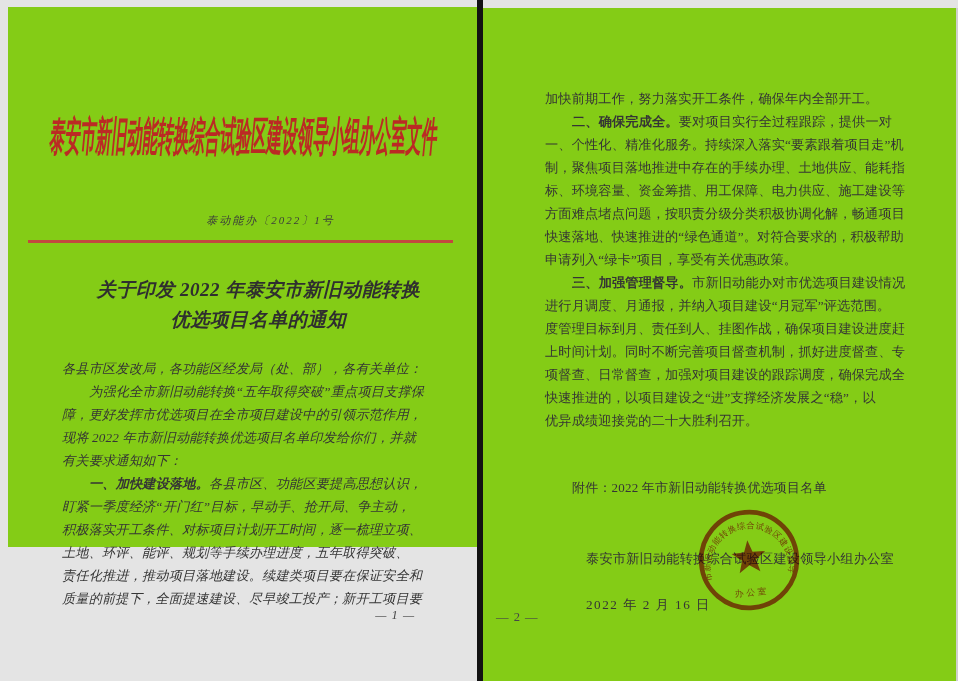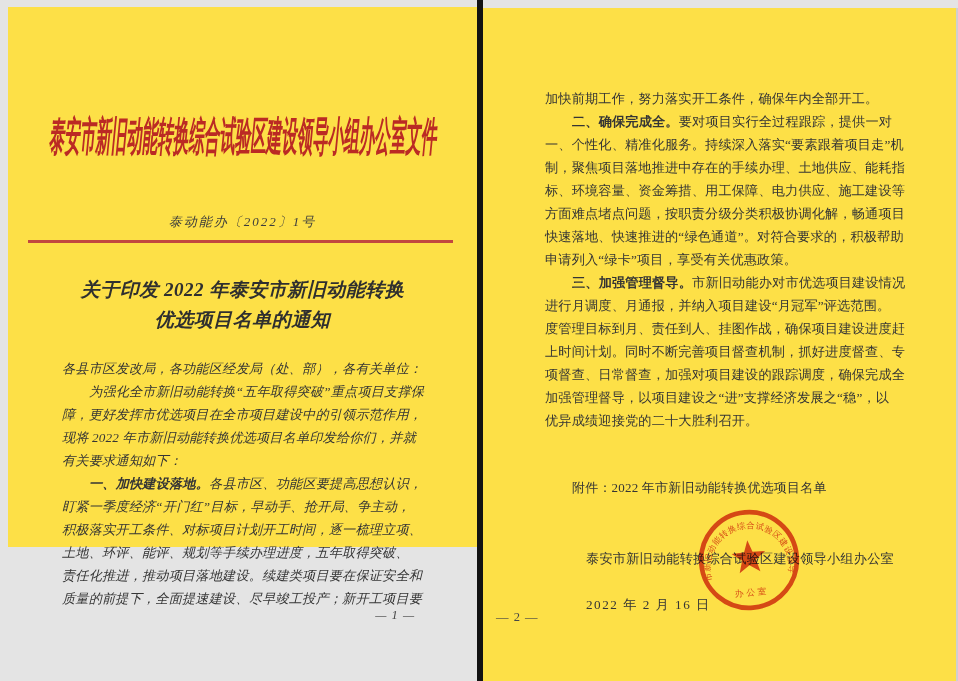--- a/index.html
+++ b/index.html
@@ -1,38 +1,38 @@
 <!DOCTYPE html>
 <html><head>
 <meta charset="utf-8">
 <style>
   html,body { margin:0; padding:0; background:#d8d8d8; }
   .canvas {
     position:relative; width:958px; height:681px; overflow:hidden;
     background:#e4e4e4;
     font-family:"Liberation Serif","DejaVu Serif",serif;
   }
-  .page { position:absolute; background:#fde047; }
+  .page { position:absolute; background:#84cc16; }
   .page1 { left:8px; top:7px; width:469px; height:540px;font-style:italic; }
   .scan-divider { position:absolute; left:477px; top:0; width:6px; height:681px; background:#121212; }
   .page2 { left:483px; top:8px; width:473px; height:673px; border-right:2px solid #cfcfcf; }
 
   .letterhead {
     position:absolute; top:104px; left:8px; right:8px;
     text-align:center; font-weight:bold; font-size:15.5px;
     white-space:nowrap; letter-spacing:0px;
     transform:scaleY(2.6); transform-origin:center top;
   }
   .docnum {
     position:absolute; top:206px; left:0; width:100%;
-    text-align:center; font-size:13px; letter-spacing:2px; color:#3c3c3c;
+    text-align:center; font-size:11px; letter-spacing:2px; color:#3c3c3c;padding-left:28px;
   }
   .redrule { position:absolute; top:233px; left:20px; right:24px; height:3px; }
   .doctitle {
-    position:absolute; top:268px; left:0; width:100%;
+    position:absolute; top:268px; left:16px; width:100%;
     text-align:center; font-size:19px; font-weight:bold; color:#2f2f2f;
     line-height:30px; letter-spacing:0.5px;
   }
   .body1 { position:absolute; top:350px; left:54px; width:360px; }
   .body2 { position:absolute; top:79px;  left:62px; width:356px; }
   .bline {
     height:23px; line-height:23px; font-size:13.2px;
     letter-spacing:0.15px; color:#353535; white-space:nowrap;
   }
   .bline .bseg { font-weight:bold; }
@@ -91,21 +91,21 @@
         <div class="bline"><span>制，聚焦项目落地推进中存在的手续办理、土地供应、能耗指</span></div>
         <div class="bline"><span>标、环境容量、资金筹措、用工保障、电力供应、施工建设等</span></div>
         <div class="bline"><span>方面难点堵点问题，按职责分级分类积极协调化解，畅通项目</span></div>
         <div class="bline"><span>快速落地、快速推进的“绿色通道”。对符合要求的，积极帮助</span></div>
         <div class="bline"><span>申请列入“绿卡”项目，享受有关优惠政策。</span></div>
         <div class="bline ind"><span class="bseg">三、加强管理督导。</span><span>市新旧动能办对市优选项目建设情况</span></div>
         <div class="bline"><span>进行月调度、月通报，并纳入项目建设“月冠军”评选范围。</span></div>
         <div class="bline"><span>度管理目标到月、责任到人、挂图作战，确保项目建设进度赶</span></div>
         <div class="bline"><span>上时间计划。同时不断完善项目督查机制，抓好进度督查、专</span></div>
         <div class="bline"><span>项督查、日常督查，加强对项目建设的跟踪调度，确保完成全</span></div>
-        <div class="bline"><span>加强管理督导，以项目建设之“进”支撑经济发展之“稳”，以</span></div>
+        <div class="bline"><span>快速推进的，以项目建设之“进”支撑经济发展之“稳”，以</span></div>
         <div class="bline"><span>优异成绩迎接党的二十大胜利召开。</span></div>
       </div>
     <div class="attach">附件：2022 年市新旧动能转换优选项目名单</div>
 
     <div class="sigblock">
       <div class="sig">泰安市新旧动能转换综合试验区建设领导小组办公室</div>
       <div class="date">2022 年 2 月 16 日</div>
     </div>
 
     <svg class="seal" viewBox="0 0 100 100">

